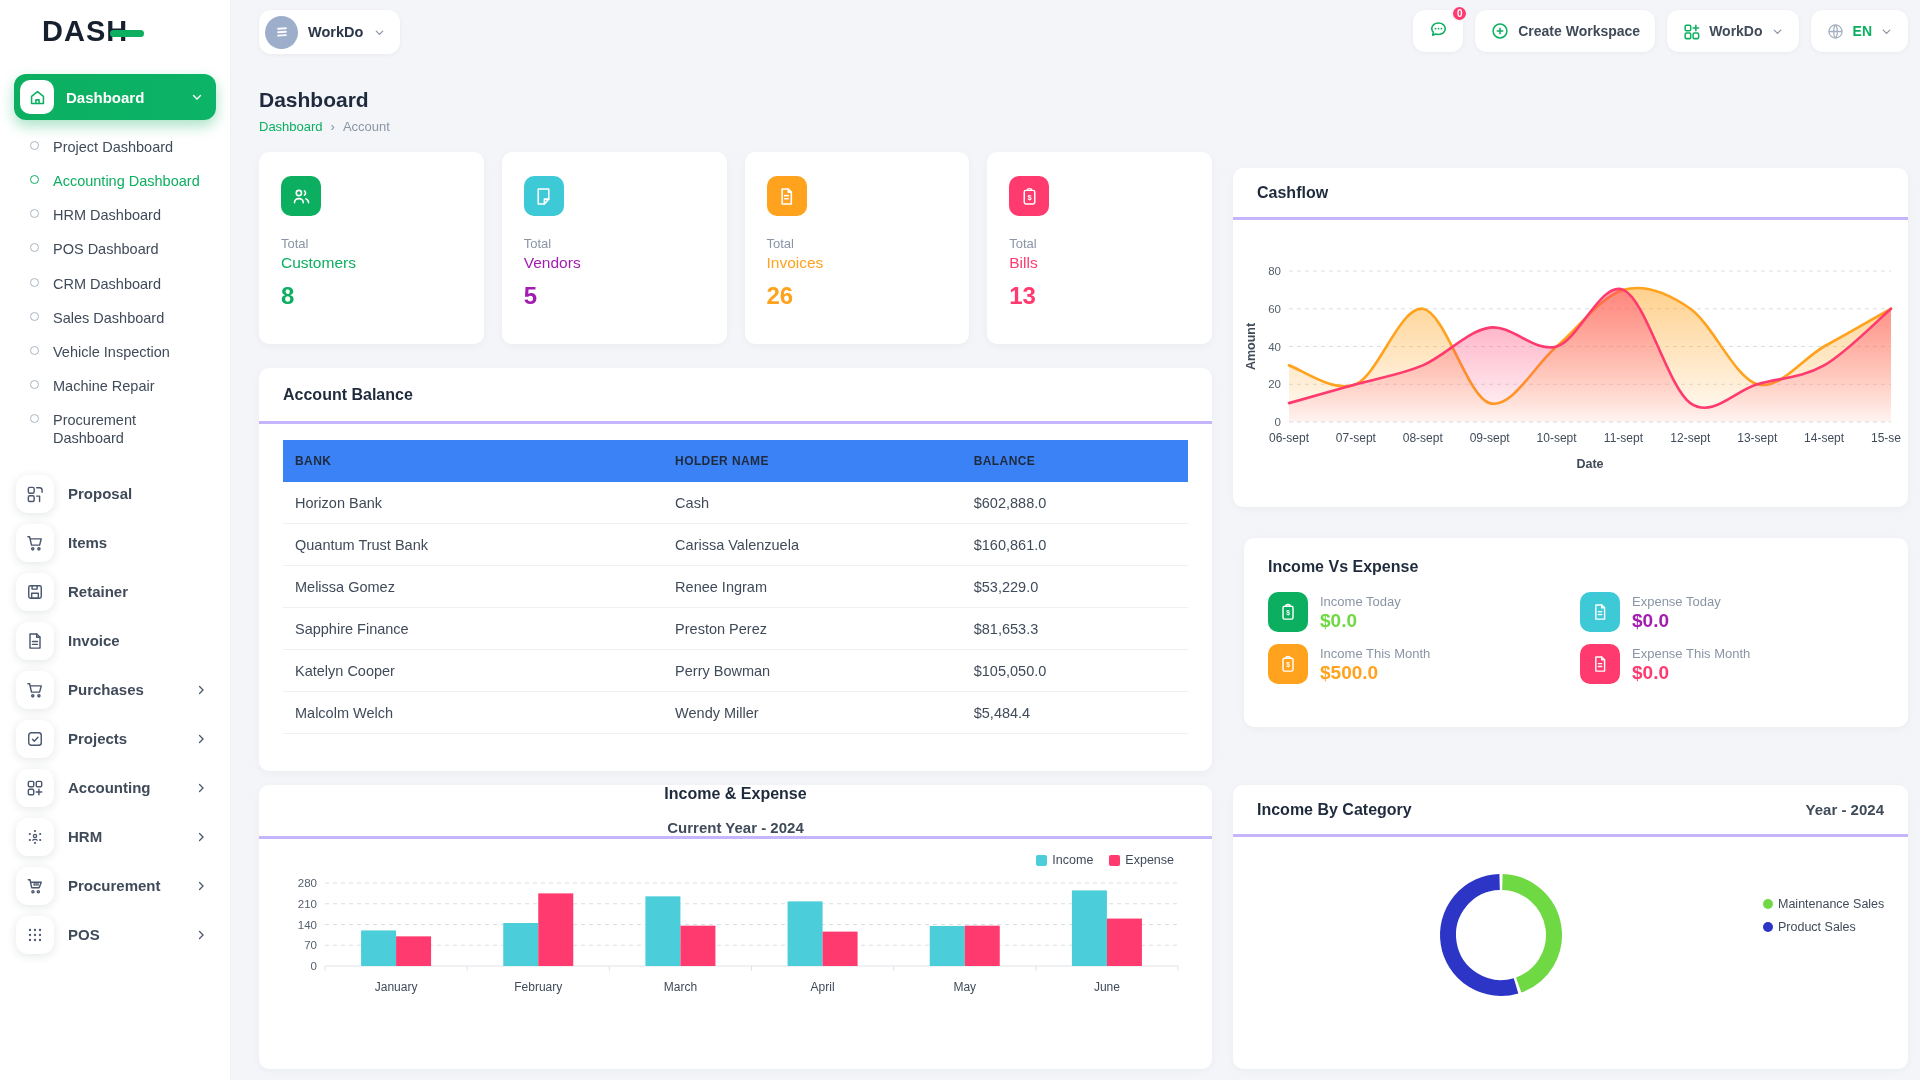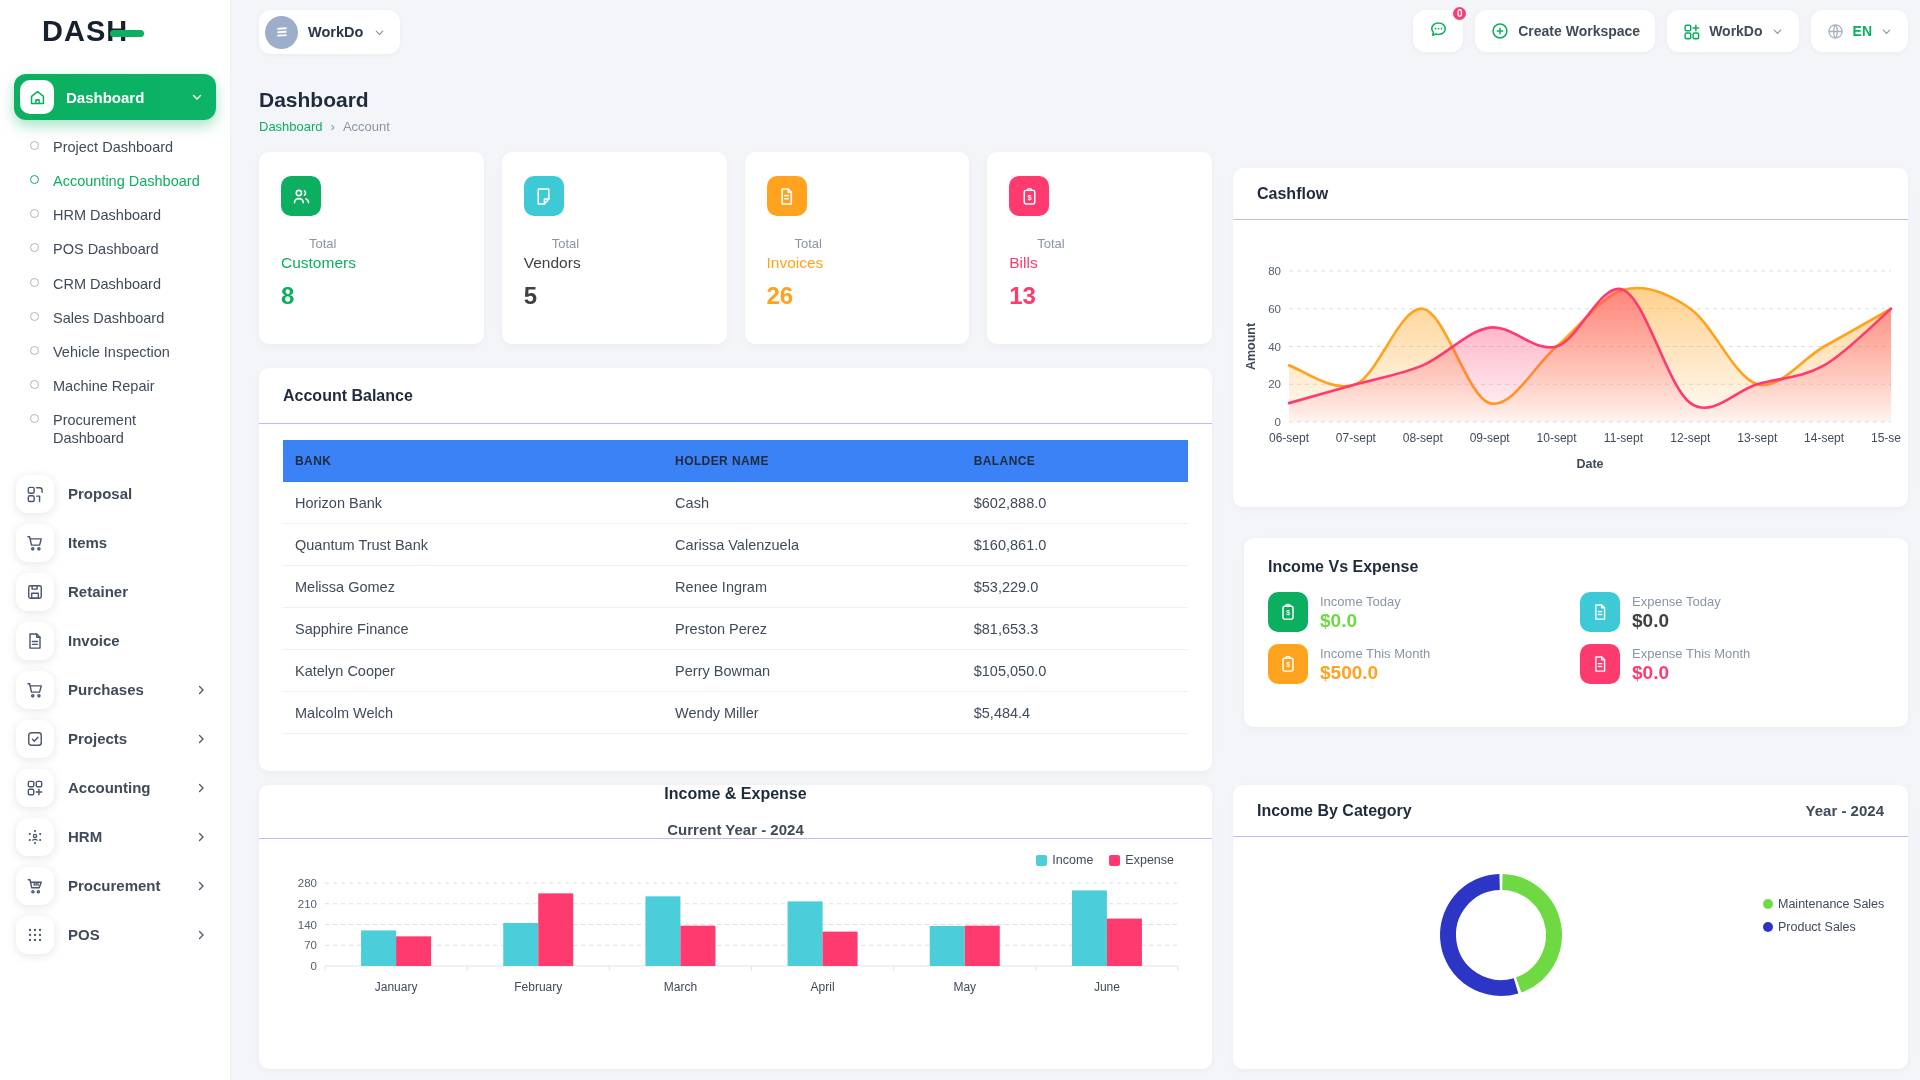--- a/index.html
+++ b/index.html
@@ -62,33 +62,33 @@
   .bc-sep { color:#8A95A5; }
   .bc-cur { color:#8A95A5; }
 
   .content { display:flex; gap:21px; margin-top:18px; }
   .col-l { width:953px; flex:0 0 auto; }
   .col-r { width:675px; flex:0 0 auto; }
   .card { background:#fff; border-radius:10px; box-shadow:0 2px 8px rgba(35,48,68,.04); }
   .card-head { display:flex; align-items:center; justify-content:space-between; padding:0 24px; }
   .card-title { font-size:16px; font-weight:700; color:#1F2B3D; }
   .head-right { font-size:15px; font-weight:700; color:#404B5A; }
-  .hd-border { border-bottom:1px solid #c4b5fd; }
+  .hd-border { border-bottom:3px solid #c4b5fd; }
 
   
   .stat-grid { display:grid; grid-template-columns:repeat(4,1fr); gap:18px; height:192px; }
   .stat-card { padding:24px 22px; cursor:default; }
   .stat-icon { width:40px; height:40px; border-radius:10px; display:flex; align-items:center;
                justify-content:center; color:#fff; }
   .bg-green { background:#0CAF60; } .bg-cyan { background:#3EC9D6; }
   .bg-orange { background:#FFA21D; } .bg-pink { background:#FF3A6E; }
-  .stat-prefix { margin-top:20px; font-size:13px; color:#8A95A5;margin-left:28px; }
+  .stat-prefix { margin-top:20px; font-size:13px; color:#8A95A5; }
   .stat-name { margin-top:3px; font-size:15.5px; font-weight:400; }
   .stat-value { margin-top:10px; font-size:24px; font-weight:700; }
-  .c-green { color:#0CAF60; } .c-cyan { color:#404040; } .c-orange { color:#FFA21D; }
+  .c-green { color:#0CAF60; } .c-cyan { color:#a21caf; } .c-orange { color:#FFA21D; }
   .c-pink { color:#FF3A6E; } .c-lime { color:#6FD943; }
 
   
   .balance-card { margin-top:24px; height:403px; }
   .balance-card .card-head { height:56px; }
   .tbl-wrap { padding:16px 24px 0; }
   table { width:100%; border-collapse:collapse; }
   thead tr { background:#3b82f6; }
   th { text-align:left; font-size:12px; font-weight:700; color:#1F2B3D; letter-spacing:.4px;
        padding:14px 12px; text-transform:uppercase; }

